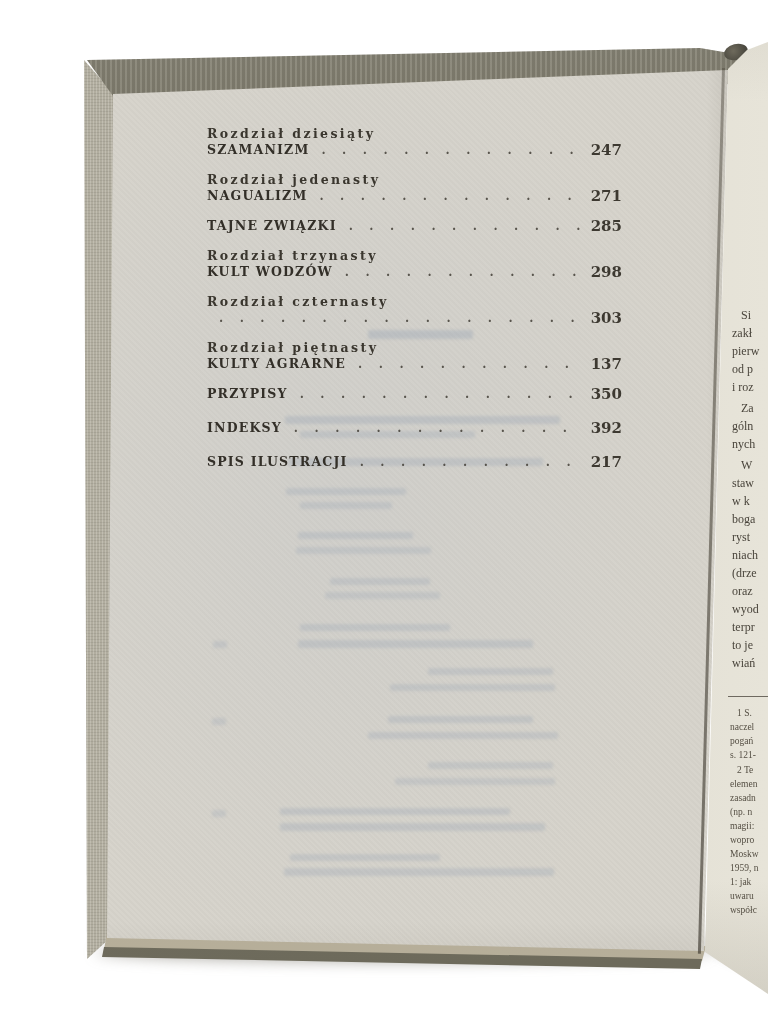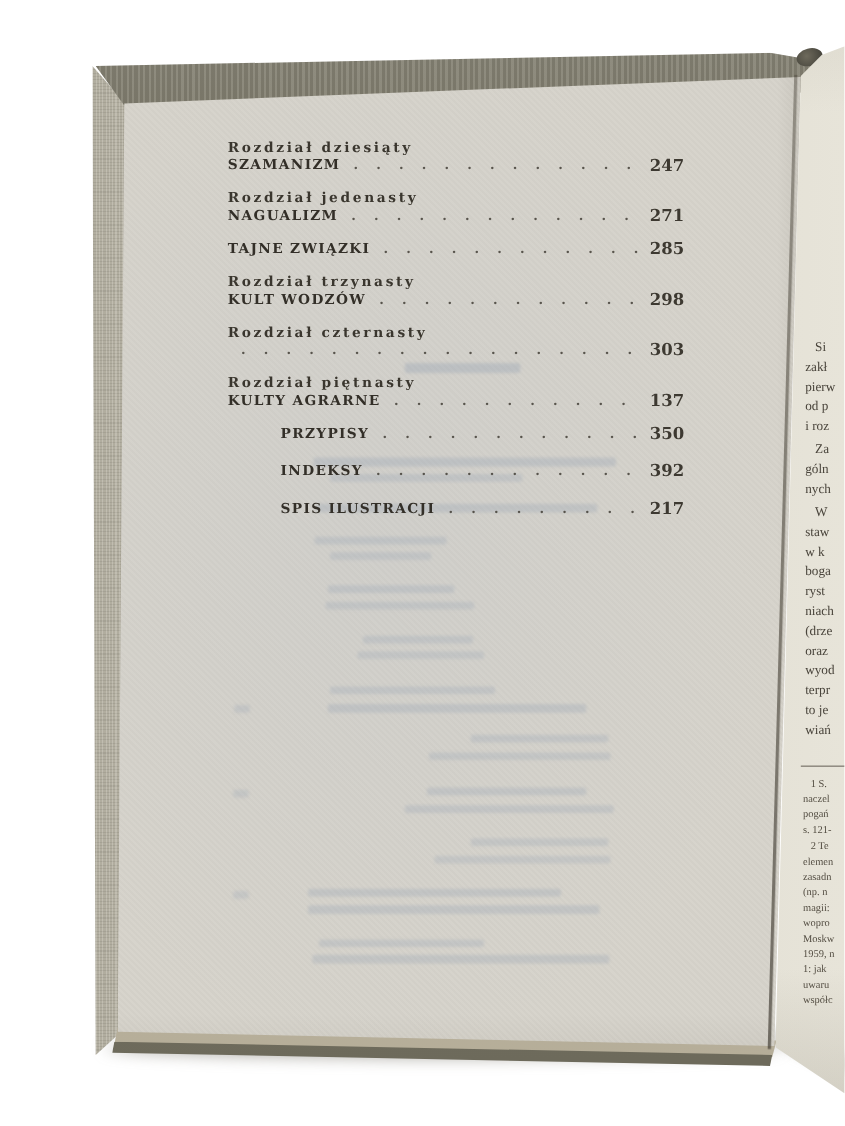--- a/index.html
+++ b/index.html
@@ -112,21 +112,21 @@
   .leader{
     flex:1;overflow:hidden;white-space:nowrap;
     margin:0 6px 0 12px;
     font-size:12px;font-weight:bold;letter-spacing:16.5px;
     color:#433f37;opacity:0.85;
   }
   .pageno{
     width:34px;text-align:right;font-size:15px;font-weight:bold;
     color:#3d3931;flex:none;
   }
-  .backmatter .title-row{margin-bottom:18px;margin-left:48px;}
+  .backmatter .title-row{margin-bottom:18px;}
 
   
   .ghost{
     position:absolute;background:#93a0b2;border-radius:2px;
     filter:blur(1.6px);
   }
 </style>
 </head>
 <body>
 

